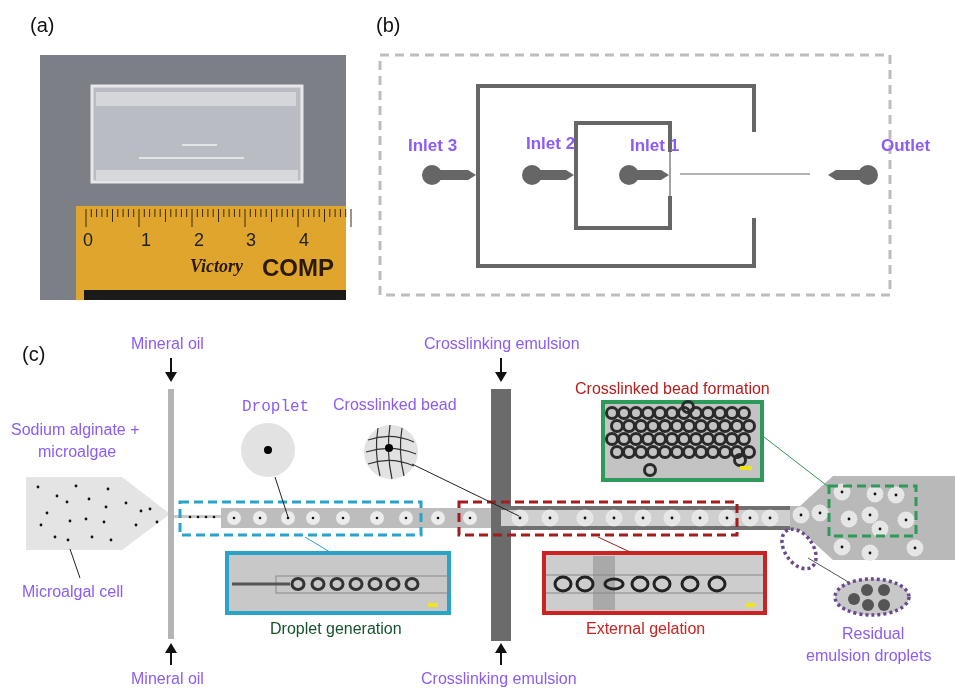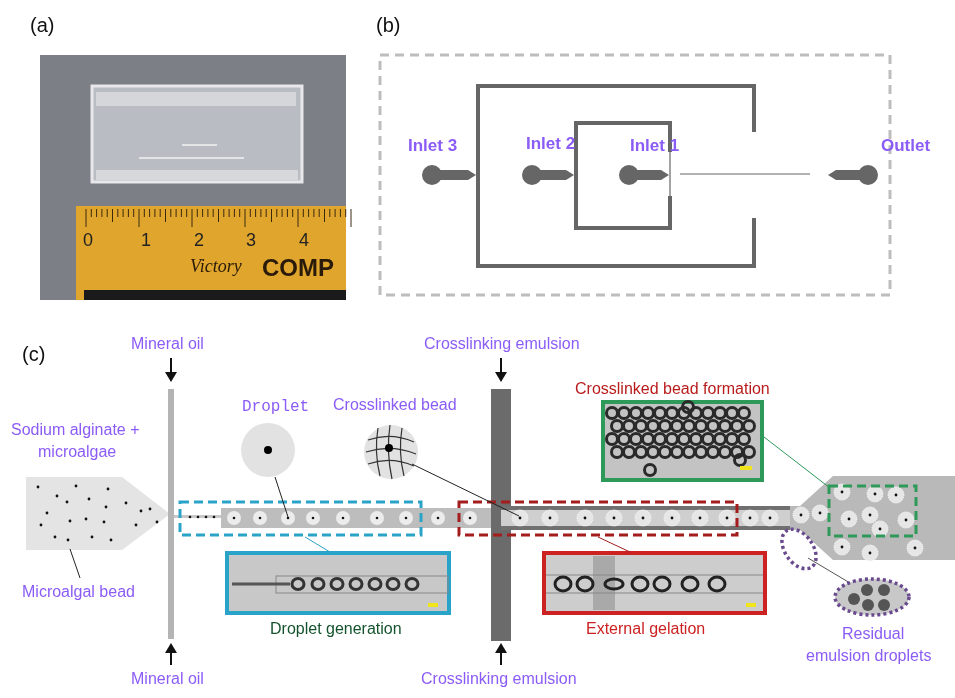--- a/index.html
+++ b/index.html
@@ -352,34 +352,34 @@
       <circle cx="868" cy="605" r="6" fill="#555"></circle>
       <circle cx="884" cy="605" r="6" fill="#555"></circle>
   </g>
 </svg>
 
 <div class="lbl" style="left:83px;top:230px;font-size:18px;color:#222;letter-spacing:0;">0</div>
 <div class="lbl" style="left:141px;top:230px;font-size:18px;color:#222;">1</div>
 <div class="lbl" style="left:194px;top:230px;font-size:18px;color:#222;">2</div>
 <div class="lbl" style="left:246px;top:230px;font-size:18px;color:#222;">3</div>
 <div class="lbl" style="left:299px;top:230px;font-size:18px;color:#222;">4</div>
-<div class="lbl" style="left:190px;top:256px;font-size:18px;font-style:italic;font-family:'Liberation Serif',serif;color:#2a1a0a;">Victory</div>
+<div class="lbl" style="left:190px;top:256px;font-size:18px;font-style:italic;font-family:'Liberation Serif',serif;color:#2a1a0a;font-weight:bold;">Victory</div>
 <div class="lbl b" style="left:262px;top:254px;font-size:24px;color:#2a1a0a;">COMP</div>
 
 <div class="lbl b" style="left:408px;top:136px;">Inlet 3</div>
 <div class="lbl b" style="left:526px;top:134px;">Inlet 2</div>
 <div class="lbl b" style="left:630px;top:136px;">Inlet 1</div>
 <div class="lbl b" style="left:838px;top:136px;margin-left:43px;">Outlet</div>
 
 <div class="lbl" style="left:131px;top:335px;font-size:16px;">Mineral oil</div>
 <div class="lbl" style="left:131px;top:670px;font-size:16px;">Mineral oil</div>
 <div class="lbl" style="left:424px;top:335px;font-size:16px;">Crosslinking emulsion</div>
 <div class="lbl" style="left:421px;top:670px;font-size:16px;">Crosslinking emulsion</div>
 <div class="lbl" style="left:11px;top:421px;font-size:16px;">Sodium alginate +</div>
 <div class="lbl" style="left:38px;top:443px;font-size:16px;text-align:center;">microalgae</div>
-<div class="lbl" style="left:22px;top:583px;font-size:16px;">Microalgal bead</div>
+<div class="lbl" style="left:22px;top:583px;font-size:16px;">Microalgal cell</div>
 <div class="lbl" style="left:242px;top:398px;font-size:16px;font-family:Liberation Mono, monospace;">Droplet</div>
 <div class="lbl" style="left:333px;top:396px;font-size:16px;">Crosslinked bead</div>
 <div class="lbl" style="left:270px;top:620px;font-size:16px;color:#14532d;">Droplet generation</div>
 <div class="lbl" style="left:586px;top:620px;font-size:16px;color:#cc2222;">External gelation</div>
 <div class="lbl" style="left:575px;top:380px;font-size:16px;color:#b91c1c;">Crosslinked bead formation</div>
 <div class="lbl" style="left:842px;top:625px;font-size:16px;">Residual</div>
 <div class="lbl" style="left:806px;top:647px;font-size:16px;">emulsion droplets</div>
 
 </body></html>

